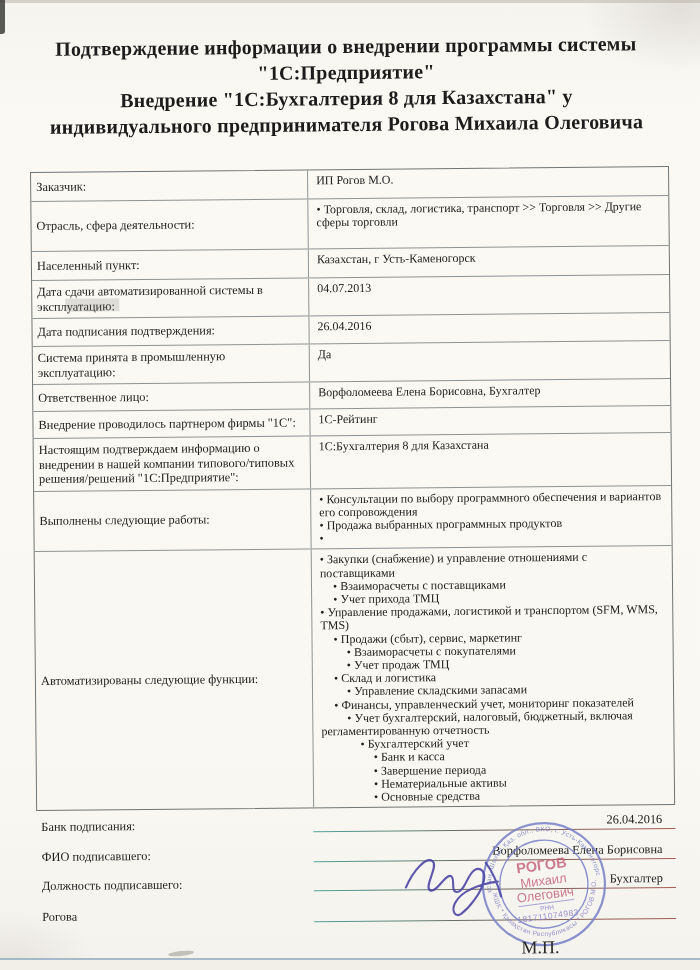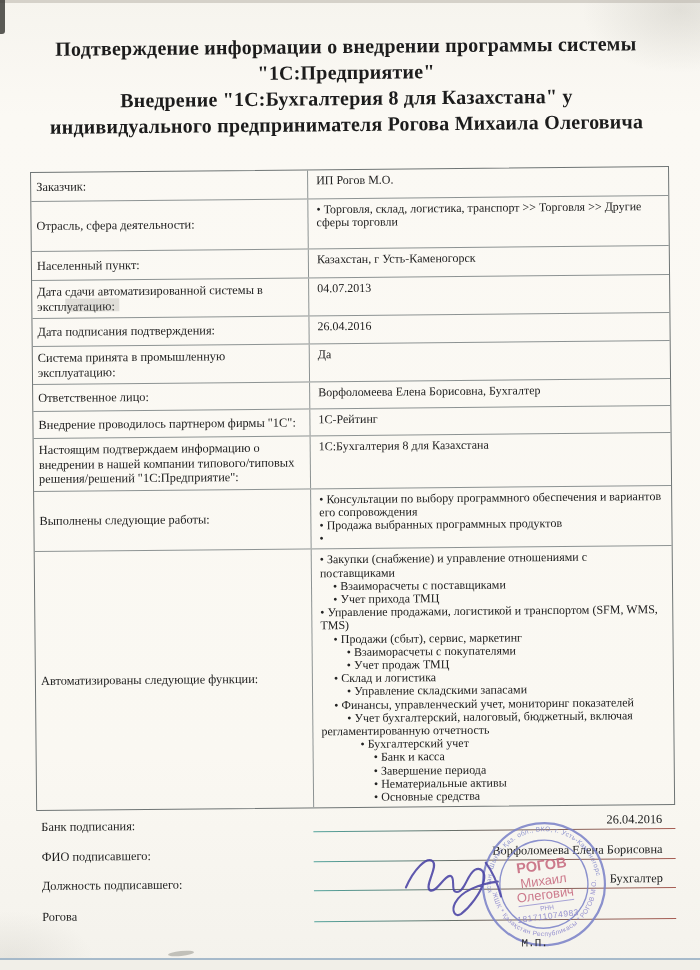--- a/index.html
+++ b/index.html
@@ -44,21 +44,21 @@
   .fn-line{font-size:12px;line-height:13.2px;}
 
   .sig-section{position:relative;margin:6px 0 0 33px;width:639px;height:180px;font-size:12.4px;}
   .srow{position:relative;height:17px;}
   .srow.m1{margin-top:7px;} .srow.m2{margin-top:13px;} .srow.m3{margin-top:12px;} .srow.m4{margin-top:14px;}
   .slabel{position:absolute;left:5px;bottom:0;white-space:nowrap;}
   .sline{position:absolute;left:277px;right:0;top:0;bottom:0;}
   .sline::after{content:"";position:absolute;left:0;right:0;bottom:0;height:1px;
     background:linear-gradient(90deg,#3f9a92 0%,#5d5852 45%,#9c4a40 100%);opacity:.9;}
   .sval{position:absolute;right:13px;bottom:2px;white-space:nowrap;}
-  .mp{position:absolute;left:484px;top:124px;font-size:11px;color:#2a2a2a;z-index:7;font-family:Liberation Mono, monospace;}
+  .mp{position:absolute;left:484px;top:124px;font-size:18px;color:#2a2a2a;z-index:7;}
 
   .stamp{position:absolute;left:464px;top:810px;width:152px;height:152px;z-index:5;opacity:.88;}
   .signature{position:absolute;left:396px;top:842px;width:114px;height:78px;z-index:6;opacity:.88;}
 </style>
 </head>
 <body>
 
 <div class="page">
 
   <div class="content">

